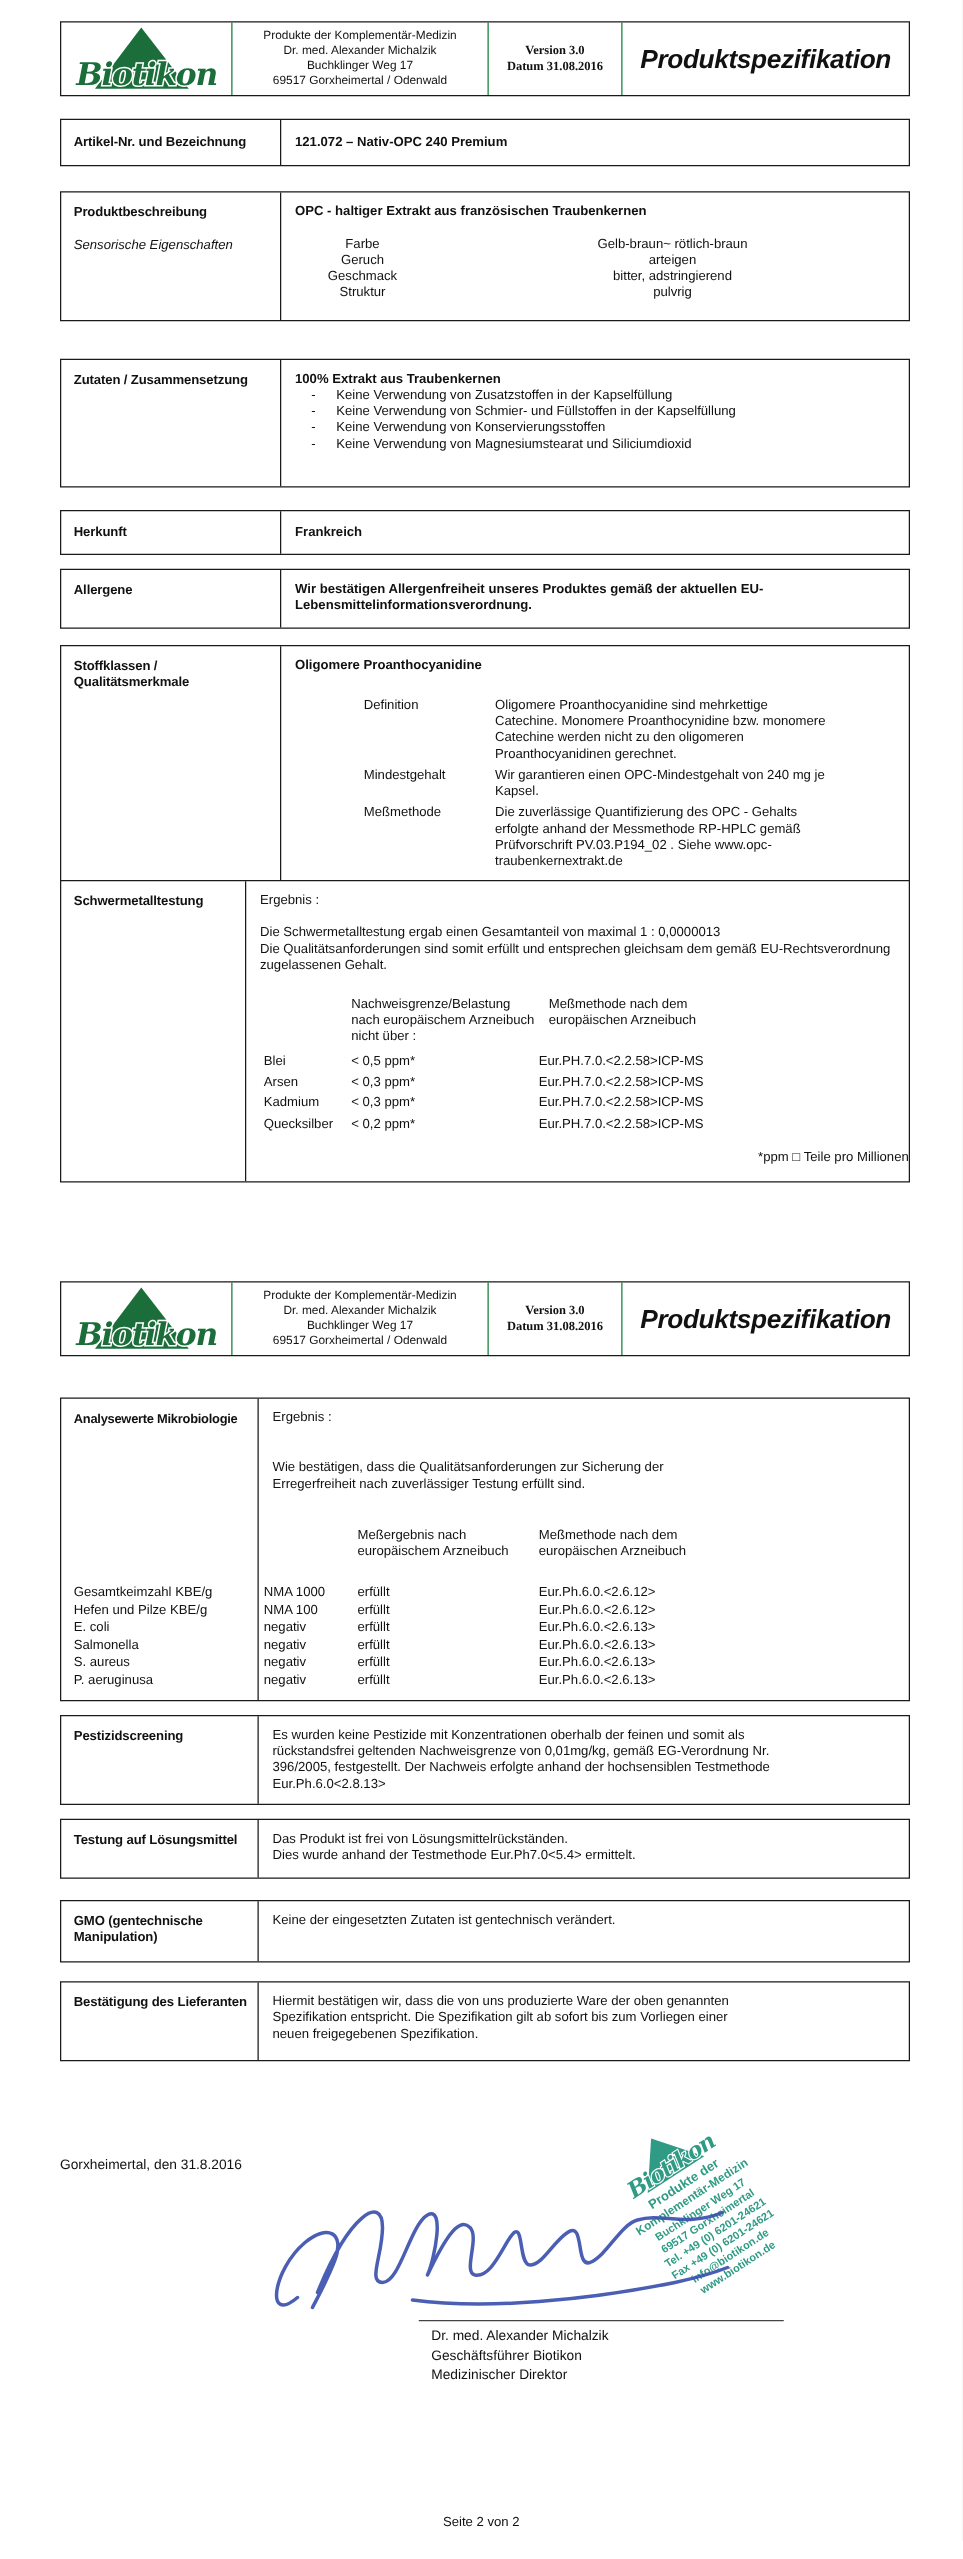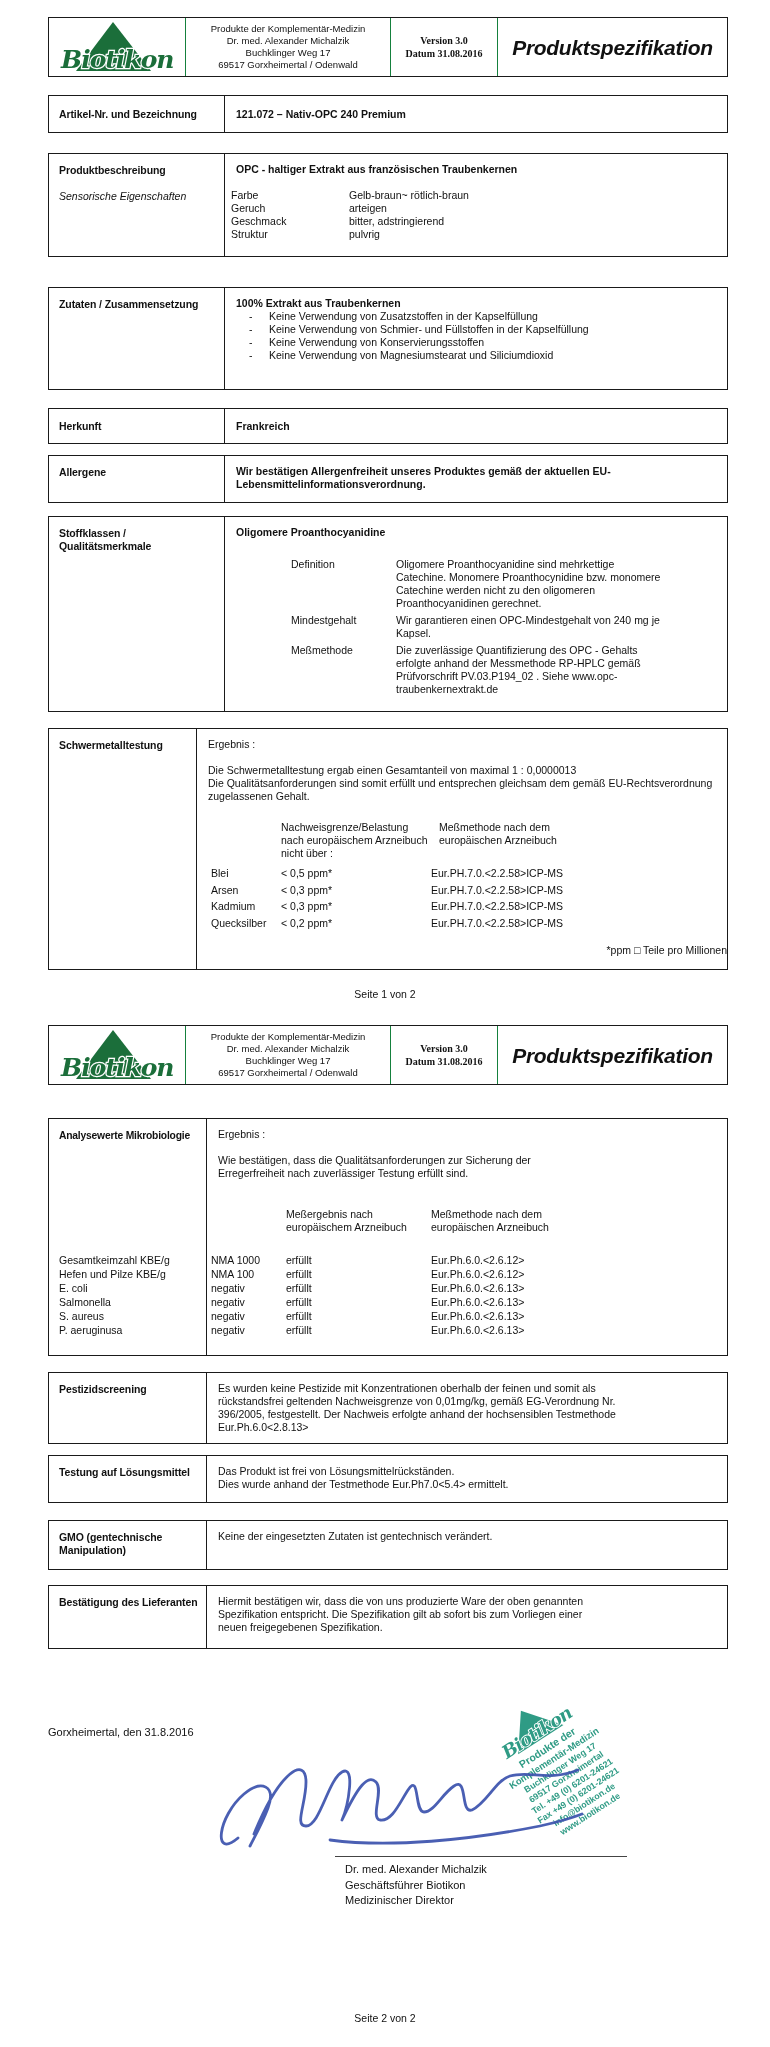--- a/index.html
+++ b/index.html
@@ -28,21 +28,21 @@
   .hdr { position:absolute; left:48px; width:680px; height:60px;
          border:1.5px solid #1a1a1a; display:grid;
          grid-template-columns:137px 205px 107px 1fr; background:#fff; }
   .hdr > div { border-right:1px solid #15803d; display:flex; align-items:center; justify-content:center; }
   .hdr > div:last-child { border-right:none; }
   .hdr .addr { font-size:9.5px; line-height:12px; text-align:center; }
   .hdr .ver  { font-size:10px; font-weight:bold; line-height:13px; text-align:center;font-family:Liberation Serif, serif; }
   .hdr .ttl  { font-size:21px; font-weight:bold; font-style:italic; letter-spacing:-0.3px; }
   
   .props { margin-left:182px; margin-top:13px; }
-  .props .prow { display:grid; grid-template-columns:118px 1fr; }
+  .props .prow { display:grid; grid-template-columns:118px 1fr;text-align:center; }
   .bullets { margin-left:200px; }
   .bullets .brow { display:flex; }
   .bullets .dash { width:20px; }
   .bullets .btxt { max-width:320px; }
   .entries { margin-left:242px; margin-top:19px; }
   .entry { display:grid; grid-template-columns:105px 270px; }
   .entry + .entry { margin-top:4px; }
   
   .sch-head { margin-left:232px; display:grid; grid-template-columns:158px 1fr; margin-top:18px; }
   .sch-head .h2 { max-width:145px; }
@@ -190,21 +190,21 @@
           <span>Wir garantieren einen OPC-Mindestgehalt von 240 mg je Kapsel.</span>
         </div>
         <div class="entry">
           <span>Meßmethode</span>
           <span>Die zuverlässige Quantifizierung  des OPC - Gehalts erfolgte anhand der Messmethode RP-HPLC  gemäß Prüfvorschrift PV.03.P194_02 . Siehe www.opc-traubenkernextrakt.de</span>
         </div>
       </div>
     </div>
   </div>
 
-  <div class="box" style="top:728px;min-height:242px">
+  <div class="box" style="top:704px;min-height:242px">
     <div class="vline" style="left:147px"></div>
     <div class="label">Schwermetalltestung</div>
     <div class="content">
       <div class="valS">Ergebnis :</div>
       <div class="valS" style="margin-top:13px;max-width:505px">
         <div>Die Schwermetalltestung ergab einen Gesamtanteil von maximal 1 : 0,0000013</div>
         <div>Die Qualitätsanforderungen sind somit erfüllt und entsprechen gleichsam dem gemäß EU-Rechtsverordnung zugelassenen Gehalt.</div>
       </div>
       <div class="sch-head">
         <div class="h1" style="max-width:150px">Nachweisgrenze/Belastung nach europäischem Arzneibuch nicht über :</div>
@@ -229,21 +229,20 @@
         <div class="sch-row">
           <span>Quecksilber</span>
           <span>&lt; 0,2 ppm*</span>
           <span>Eur.PH.7.0.&lt;2.2.58&gt;ICP-MS</span>
         </div>
       </div>
       <div class="footnote">*ppm □ Teile pro Millionen</div>
     </div>
   </div>
 
-  <div class="pagefoot" style="top:988px">Seite 1 von 2</div>
 
   <div class="hdr" style="top:1025px">
     <div>
       <svg class="logo-svg" width="116" height="54" viewBox="0 0 116 54">
         <polygon points="54,2 92,51 17,51" fill="#1b6e3a"></polygon>
         <text x="2" y="48" font-family="DejaVu Serif, serif" font-style="italic" font-weight="bold" font-size="25" fill="#1b6e3a" stroke="#ffffff" stroke-width="2.4" paint-order="stroke" letter-spacing="-1">Biotikon</text>
       </svg>
     </div>
     <div class="addr">
       <div>
@@ -260,21 +259,21 @@
       </div>
     </div>
     <div class="ttl">Produktspezifikation</div>
   </div>
 
   <div class="box" style="top:1118px;min-height:238px">
     <div class="vline" style="left:157px"></div>
     <div class="label" style="font-size:10.3px;letter-spacing:-0.2px">Analysewerte Mikrobiologie</div>
     <div class="content">
       <div class="val2">Ergebnis :</div>
-      <div class="val2" style="margin-top:13px;max-width:380px">Wie bestätigen, dass die Qualitätsanforderungen zur Sicherung der Erregerfreiheit nach zuverlässiger Testung erfüllt sind.</div>
+      <div class="val2" style="margin-top:27px;max-width:380px">Wie bestätigen, dass die Qualitätsanforderungen zur Sicherung der Erregerfreiheit nach zuverlässiger Testung erfüllt sind.</div>
       <div class="mik-head">
         <div class="h1" style="max-width:140px">Meßergebnis nach europäischem Arzneibuch</div>
         <div class="h2">Meßmethode nach dem europäischen Arzneibuch</div>
       </div>
       <div class="mik-rows">
         <div class="mik-row">
           <span>Gesamtkeimzahl KBE/g</span>
           <span>NMA 1000</span>
           <span>erfüllt</span>
           <span>Eur.Ph.6.0.&lt;2.6.12&gt;</span>

